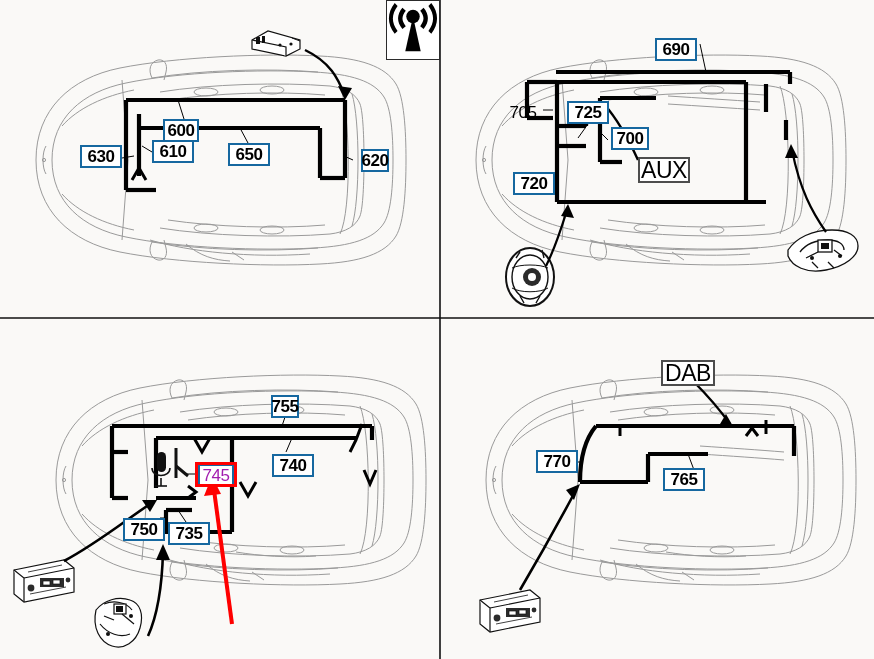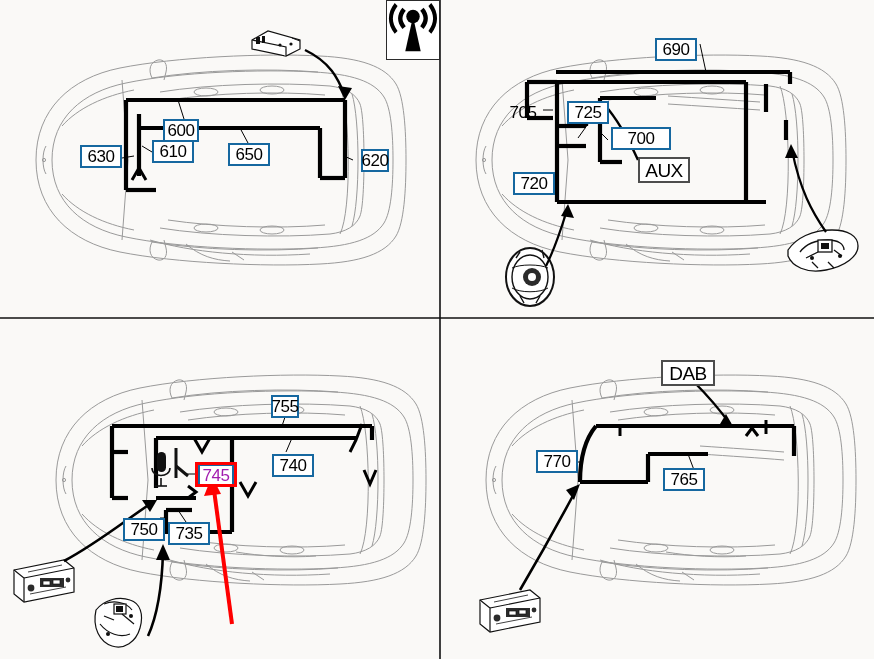--- a/index.html
+++ b/index.html
@@ -32,32 +32,33 @@
     line-height: 1;
     white-space: nowrap;
     letter-spacing: -0.5px;
   }
   .lbl.teal {
     border: 2px solid #1668a0;
     color: #000000;
     font-size: 17px;
     height: 23px;
     padding: 0 12px;
+    font-weight: bold;
   }
   .lbl.plain {
     border: none;
     background: transparent;
     color: #000000;
     font-size: 17px;
     height: 23px;
   }
   .lbl.gray {
     border: 2px solid #4d4d4d;
     color: #000000;
-    font-size: 19px;
+    font-size: 23px;
     height: 26px;
     padding: 0 4px;
   }
   .lbl.redhi {
     border: 3px solid #ff0000;
     background: transparent;
     color: #000000;
     font-size: 17px;
     height: 25px;
     padding: 0 2px;
@@ -525,21 +526,21 @@
 
   <div class="lbl teal" style="left:163px;top:119px;width:36px;">600</div>
   <div class="lbl teal" style="left:152px;top:140px;width:42px;">610</div>
   <div class="lbl teal" style="left:361px;top:149px;width:27px;">620</div>
   <div class="lbl teal" style="left:80px;top:145px;width:42px;">630</div>
   <div class="lbl teal" style="left:228px;top:143px;width:42px;">650</div>
 
   <div class="lbl teal" style="left:655px;top:38px;width:42px;">690</div>
   <div class="lbl plain" style="left:505px;top:101px;width:36px;">705</div>
   <div class="lbl teal" style="left:567px;top:101px;width:42px;">725</div>
-  <div class="lbl teal" style="left:611px;top:127px;width:60px;">700</div>
+  <div class="lbl teal" style="left:611px;top:127px;width:38px;">700</div>
   <div class="lbl teal" style="left:513px;top:172px;width:42px;">720</div>
   <div class="lbl gray" style="left:638px;top:157px;width:52px;">AUX</div>
 
   <div class="lbl teal" style="left:271px;top:395px;width:18px;">755</div>
   <div class="lbl teal" style="left:272px;top:454px;width:42px;">740</div>
   <div class="lbl tealunder" style="left:198px;top:464px;width:36px;">745</div>
   <div class="lbl redhi" style="left:195px;top:462px;width:42px;"></div>
   <div class="lbl teal" style="left:123px;top:518px;width:42px;">750</div>
   <div class="lbl teal" style="left:168px;top:522px;width:42px;">735</div>
 

